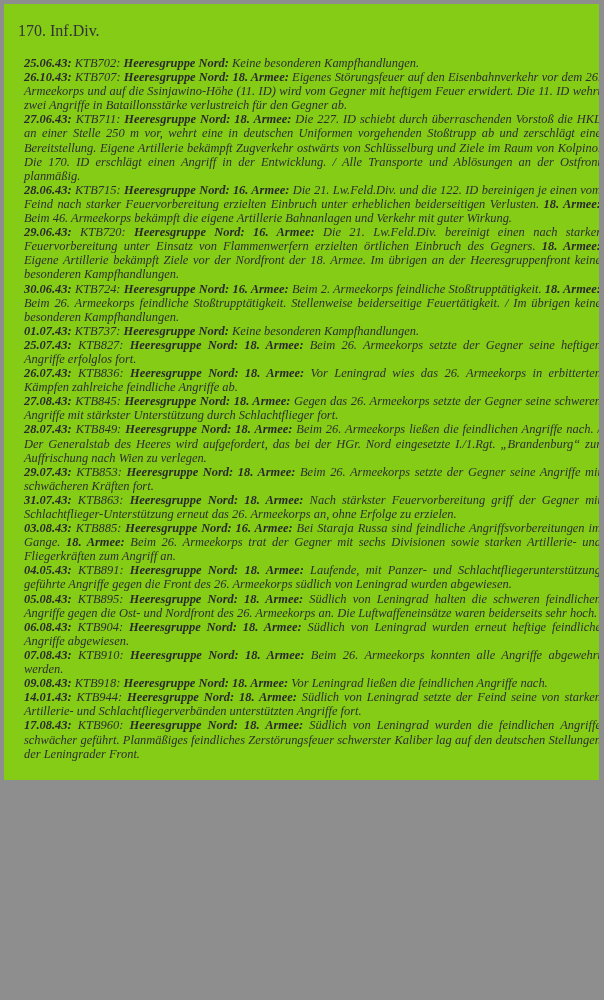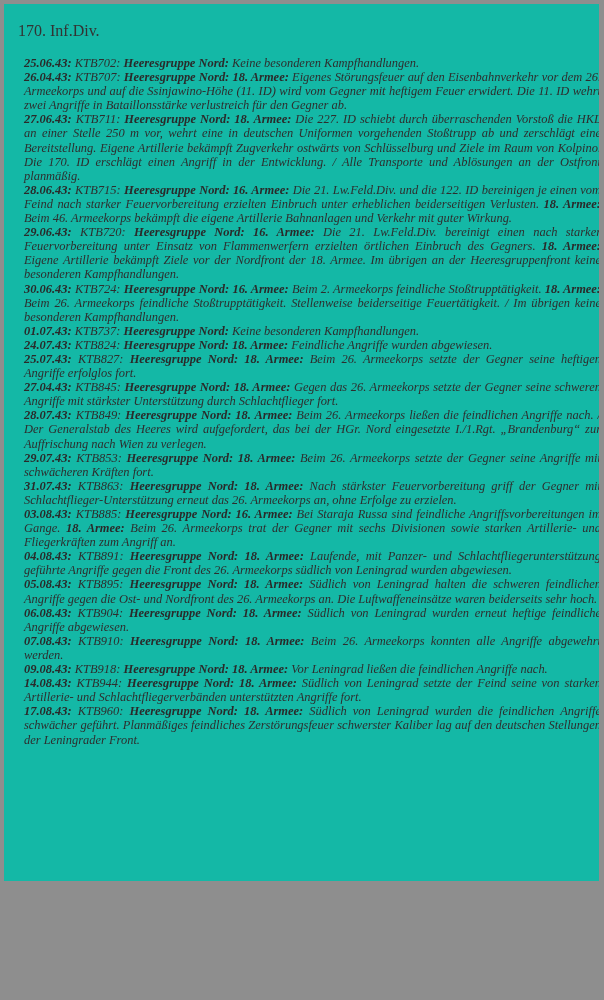--- a/index.html
+++ b/index.html
@@ -2,22 +2,22 @@
 <html><head>
 <meta charset="utf-8">
 <style>
   html, body { margin: 0; padding: 0; }
   body {
     width: 604px; height: 1000px; overflow: hidden;
     background: #8e8e8e;
     position: relative;
   }
   .page {
-    position: absolute; left: 4px; top: 4px; width: 595px; height: 877px;
-    background: #14b8a6;
+    position: absolute; left: 4px; top: 4px; width: 595px; height: 776px;
+    background: #84cc16;
     overflow: hidden;
     font-family: "Liberation Serif", "DejaVu Serif", serif;
     color: #2e2e2e;
   }
   .header {
     position: absolute; left: 14px; top: 18px;
     font-size: 16px; color: #333;
   }
   .entries {
     position: absolute; left: 20px; top: 52px; width: 577px;
@@ -35,36 +35,36 @@
     text-align: center; font-size: 12.5px; color: #444; white-space: nowrap;
   }
 </style>
 </head>
 <body>
 
 <div class="page">
   <div class="header">170. Inf.Div.</div>
   <div class="entries" id="entries">
       <p class="entry"><b>25.06.43:</b> <span>KTB702:</span> <b>Heeresgruppe Nord:</b><span> Keine besonderen Kampfhandlungen.</span></p>
-      <p class="entry"><b>26.04.43:</b> <span>KTB707:</span> <b>Heeresgruppe Nord: 18. Armee:</b><span> Eigenes Störungsfeuer auf den Eisenbahnverkehr vor dem 26. Armeekorps und auf die Ssinjawino-Höhe (11. ID) wird vom Gegner mit heftigem Feuer erwidert. Die 11. ID wehrt zwei Angriffe in Bataillonsstärke verlustreich für den Gegner ab.</span></p>
+      <p class="entry"><b>26.10.43:</b> <span>KTB707:</span> <b>Heeresgruppe Nord: 18. Armee:</b><span> Eigenes Störungsfeuer auf den Eisenbahnverkehr vor dem 26. Armeekorps und auf die Ssinjawino-Höhe (11. ID) wird vom Gegner mit heftigem Feuer erwidert. Die 11. ID wehrt zwei Angriffe in Bataillonsstärke verlustreich für den Gegner ab.</span></p>
       <p class="entry"><b>27.06.43:</b> <span>KTB711:</span> <b>Heeresgruppe Nord: 18. Armee:</b><span> Die 227. ID schiebt durch überraschenden Vorstoß die HKL an einer Stelle 250 m vor, wehrt eine in deutschen Uniformen vorgehenden Stoßtrupp ab und zerschlägt eine Bereitstellung. Eigene Artillerie bekämpft Zugverkehr ostwärts von Schlüsselburg und Ziele im Raum von Kolpino. Die 170. ID erschlägt einen Angriff in der Entwicklung. / Alle Transporte und Ablösungen an der Ostfront planmäßig.</span></p>
       <p class="entry"><b>28.06.43:</b> <span>KTB715:</span> <b>Heeresgruppe Nord: 16. Armee:</b><span> Die 21. Lw.Feld.Div. und die 122. ID bereinigen je einen vom Feind nach starker Feuervorbereitung erzielten Einbruch unter erheblichen beiderseitigen Verlusten. </span><b>18. Armee:</b><span> Beim 46. Armeekorps bekämpft die eigene Artillerie Bahnanlagen und Verkehr mit guter Wirkung.</span></p>
       <p class="entry"><b>29.06.43:</b> <span>KTB720:</span> <b>Heeresgruppe Nord: 16. Armee:</b><span> Die 21. Lw.Feld.Div. bereinigt einen nach starker Feuervorbereitung unter Einsatz von Flammenwerfern erzielten örtlichen Einbruch des Gegners. </span><b>18. Armee:</b><span> Eigene Artillerie bekämpft Ziele vor der Nordfront der 18. Armee. Im übrigen an der Heeresgruppenfront keine besonderen Kampfhandlungen.</span></p>
       <p class="entry"><b>30.06.43:</b> <span>KTB724:</span> <b>Heeresgruppe Nord: 16. Armee:</b><span> Beim 2. Armeekorps feindliche Stoßtrupptätigkeit. </span><b>18. Armee:</b><span> Beim 26. Armeekorps feindliche Stoßtrupptätigkeit. Stellenweise beiderseitige Feuertätigkeit. / Im übrigen keine besonderen Kampfhandlungen.</span></p>
       <p class="entry"><b>01.07.43:</b> <span>KTB737:</span> <b>Heeresgruppe Nord:</b><span> Keine besonderen Kampfhandlungen.</span></p>
-      <p class="entry"><b>24.07.43:</b> <span>KTB824:</span> <b>Heeresgruppe Nord: 18. Armee:</b><span> Feindliche Angriffe wurden abgewiesen.</span></p>
       <p class="entry"><b>25.07.43:</b> <span>KTB827:</span> <b>Heeresgruppe Nord: 18. Armee:</b><span> Beim 26. Armeekorps setzte der Gegner seine heftigen Angriffe erfolglos fort.</span></p>
-      <p class="entry"><b>27.04.43:</b> <span>KTB845:</span> <b>Heeresgruppe Nord: 18. Armee:</b><span> Gegen das 26. Armeekorps setzte der Gegner seine schweren Angriffe mit stärkster Unterstützung durch Schlachtflieger fort.</span></p>
+      <p class="entry"><b>26.07.43:</b> <span>KTB836:</span> <b>Heeresgruppe Nord: 18. Armee:</b><span> Vor Leningrad wies das 26. Armeekorps in erbitterten Kämpfen zahlreiche feindliche Angriffe ab.</span></p>
+      <p class="entry"><b>27.08.43:</b> <span>KTB845:</span> <b>Heeresgruppe Nord: 18. Armee:</b><span> Gegen das 26. Armeekorps setzte der Gegner seine schweren Angriffe mit stärkster Unterstützung durch Schlachtflieger fort.</span></p>
       <p class="entry"><b>28.07.43:</b> <span>KTB849:</span> <b>Heeresgruppe Nord: 18. Armee:</b><span> Beim 26. Armeekorps ließen die feindlichen Angriffe nach. / Der Generalstab des Heeres wird aufgefordert, das bei der HGr. Nord eingesetzte I./1.Rgt. „Brandenburg“ zur Auffrischung nach Wien zu verlegen.</span></p>
       <p class="entry"><b>29.07.43:</b> <span>KTB853:</span> <b>Heeresgruppe Nord: 18. Armee:</b><span> Beim 26. Armeekorps setzte der Gegner seine Angriffe mit schwächeren Kräften fort.</span></p>
       <p class="entry"><b>31.07.43:</b> <span>KTB863:</span> <b>Heeresgruppe Nord: 18. Armee:</b><span> Nach stärkster Feuervorbereitung griff der Gegner mit Schlachtflieger-Unterstützung erneut das 26. Armeekorps an, ohne Erfolge zu erzielen.</span></p>
       <p class="entry"><b>03.08.43:</b> <span>KTB885:</span> <b>Heeresgruppe Nord: 16. Armee:</b><span> Bei Staraja Russa sind feindliche Angriffsvorbereitungen im Gange. </span><b>18. Armee:</b><span> Beim 26. Armeekorps trat der Gegner mit sechs Divisionen sowie starken Artillerie- und Fliegerkräften zum Angriff an.</span></p>
-      <p class="entry"><b>04.08.43:</b> <span>KTB891:</span> <b>Heeresgruppe Nord: 18. Armee:</b><span> Laufende, mit Panzer- und Schlachtfliegerunterstützung geführte Angriffe gegen die Front des 26. Armeekorps südlich von Leningrad wurden abgewiesen.</span></p>
+      <p class="entry"><b>04.05.43:</b> <span>KTB891:</span> <b>Heeresgruppe Nord: 18. Armee:</b><span> Laufende, mit Panzer- und Schlachtfliegerunterstützung geführte Angriffe gegen die Front des 26. Armeekorps südlich von Leningrad wurden abgewiesen.</span></p>
       <p class="entry"><b>05.08.43:</b> <span>KTB895:</span> <b>Heeresgruppe Nord: 18. Armee:</b><span> Südlich von Leningrad halten die schweren feindlichen Angriffe gegen die Ost- und Nordfront des 26. Armeekorps an. Die Luftwaffeneinsätze waren beiderseits sehr hoch.</span></p>
       <p class="entry"><b>06.08.43:</b> <span>KTB904:</span> <b>Heeresgruppe Nord: 18. Armee:</b><span> Südlich von Leningrad wurden erneut heftige feindliche Angriffe abgewiesen.</span></p>
       <p class="entry"><b>07.08.43:</b> <span>KTB910:</span> <b>Heeresgruppe Nord: 18. Armee:</b><span> Beim 26. Armeekorps konnten alle Angriffe abgewehrt werden.</span></p>
       <p class="entry"><b>09.08.43:</b> <span>KTB918:</span> <b>Heeresgruppe Nord: 18. Armee:</b><span> Vor Leningrad ließen die feindlichen Angriffe nach.</span></p>
-      <p class="entry"><b>14.08.43:</b> <span>KTB944:</span> <b>Heeresgruppe Nord: 18. Armee:</b><span> Südlich von Leningrad setzte der Feind seine von starken Artillerie- und Schlachtfliegerverbänden unterstützten Angriffe fort.</span></p>
+      <p class="entry"><b>14.01.43:</b> <span>KTB944:</span> <b>Heeresgruppe Nord: 18. Armee:</b><span> Südlich von Leningrad setzte der Feind seine von starken Artillerie- und Schlachtfliegerverbänden unterstützten Angriffe fort.</span></p>
       <p class="entry"><b>17.08.43:</b> <span>KTB960:</span> <b>Heeresgruppe Nord: 18. Armee:</b><span> Südlich von Leningrad wurden die feindlichen Angriffe schwächer geführt. Planmäßiges feindliches Zerstörungsfeuer schwerster Kaliber lag auf den deutschen Stellungen der Leningrader Front.</span></p>
     </div>
   <div class="page-number">43</div>
   <div class="footer">Zusammengestellt von Klaus Edelmann, Am Rüppurrer Schloß 5/6225; 76199 Karlsruhe</div>
 </div>
 
 </body></html>

